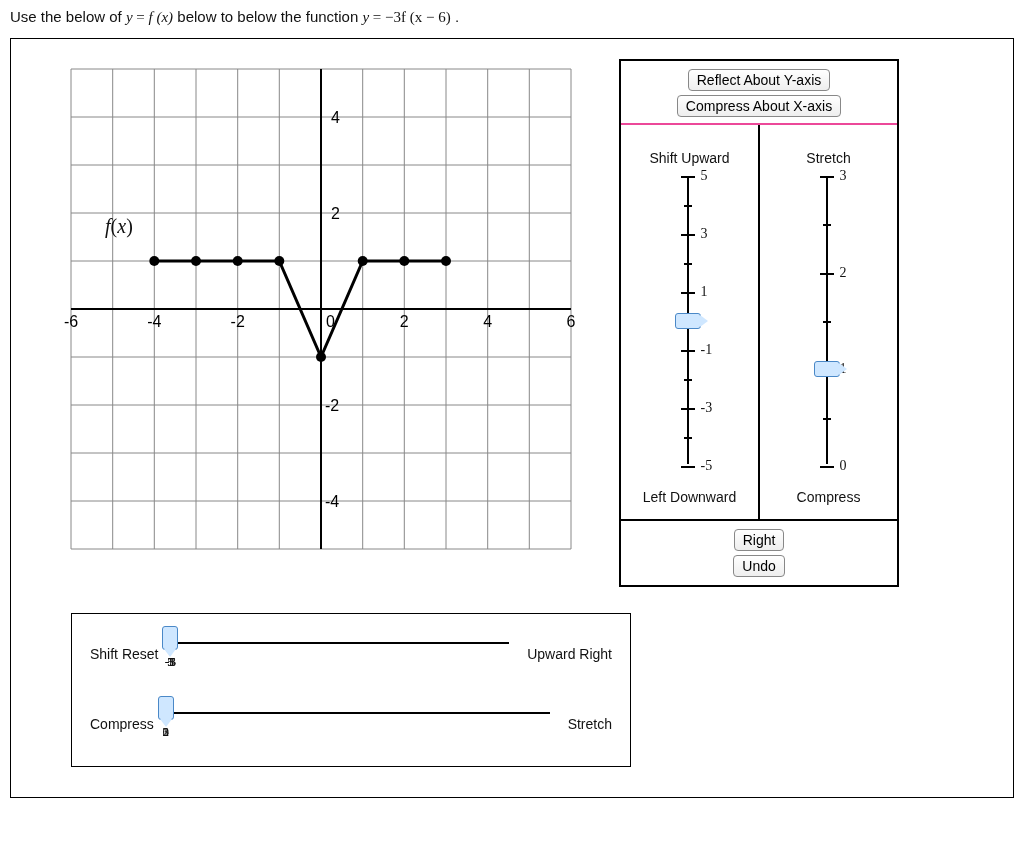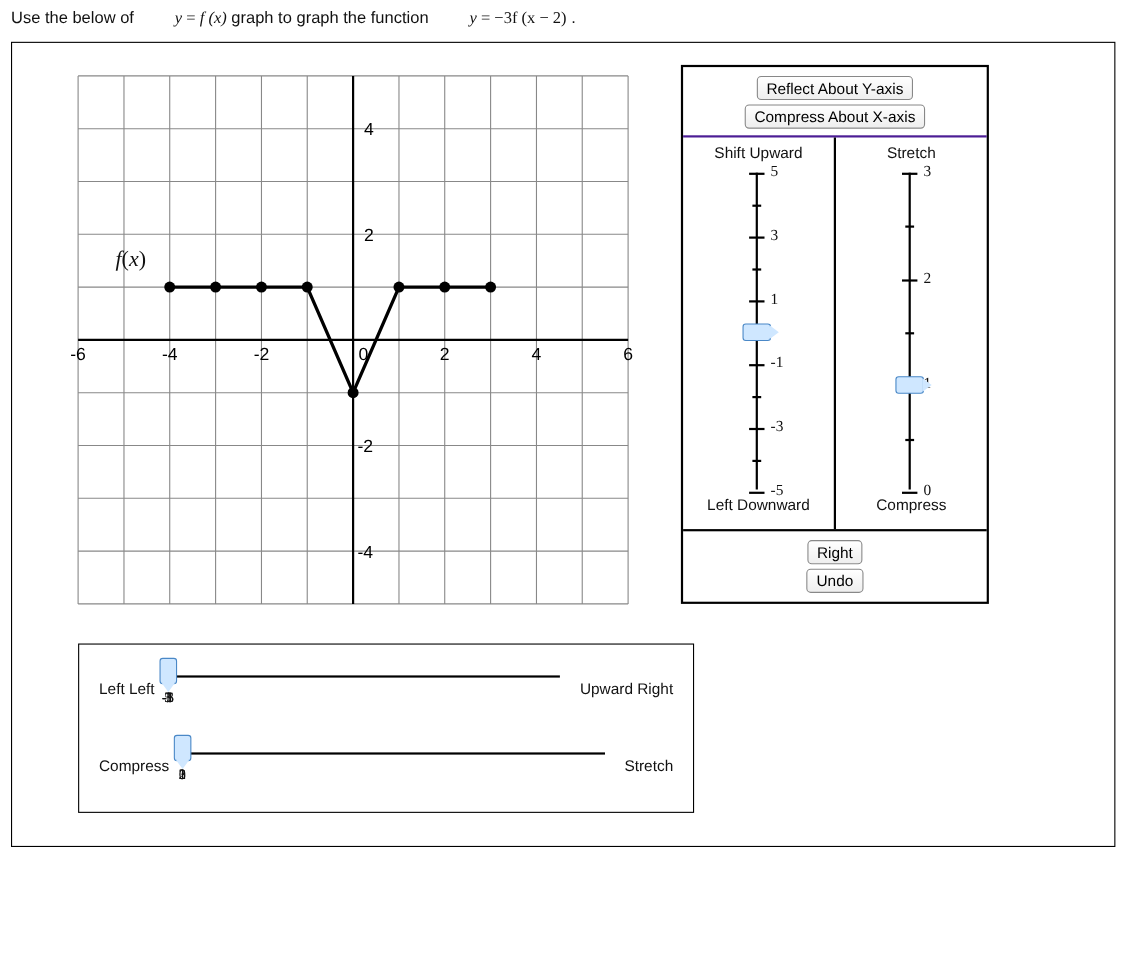--- a/index.html
+++ b/index.html
@@ -6,21 +6,21 @@
   body {
     margin: 0;
     padding: 8px 10px;
     font-family: Arial, Helvetica, sans-serif;
     font-size: 15px;
     color: #111;
     background: #fff;
   }
   .prompt { margin-bottom: 12px; }
   .it { font-style: italic; font-family: "Times New Roman", serif; }
-  .math { font-family: "Times New Roman", serif; margin-left: 33px; }
+  .math { font-family: "Times New Roman", serif; }
   .panel {
     border: 1px solid #000;
     padding: 20px 26px 30px 0;
     position: relative;
   }
   .instr { padding-left: 60px; margin-bottom: 18px; }
   .workrow {
     display: flex;
     align-items: flex-start;
     gap: 28px;
@@ -37,21 +37,21 @@
 
   
   .ctrlbox {
     border: 2px solid #000;
     width: 280px;
     flex: none;
   }
   .ctrlbox .row-top {
     display: flex; flex-direction: column; align-items: center;
     gap: 4px; padding: 8px 8px 6px;
-    border-bottom: 2px solid #4c1d95;
+    border-bottom: 2px solid #ec4899;
   }
   .btn {
     font-size: 14px;
     padding: 2px 8px;
     border: 1px solid #888;
     border-radius: 4px;
     background: linear-gradient(#fff,#eee);
     cursor: pointer;
   }
   .vs-row {
@@ -59,21 +59,21 @@
     border-bottom: 2px solid #000;
   }
   .vs-col {
     flex: 1;
     display: flex;
     flex-direction: column;
     align-items: center;
     padding: 6px 4px 10px;
   }
   .vs-col + .vs-col { border-left: 2px solid #000; }
-  .vs-label { font-size: 14px; margin: 0 0 4px; }
+  .vs-label { font-size: 14px; margin: 19px 0 4px; }
   .vslider {
     position: relative;
     height: 300px;
     width: 70px;
   }
   .vslider .track-v {
     position: absolute;
     left: 32px; top: 6px; bottom: 6px;
     width: 2px; background: #000;
   }
@@ -155,22 +155,22 @@
     border-right: 6px solid transparent;
     border-top: 8px solid #cfe7ff;
   }
 </style>
 </head>
 <body>
 
 <div class="prompt">
   <span>Use the below of </span>
   <span class="math"><span class="it">y</span><span> = </span><span class="it">f (x)</span></span>
-  <span> graph to graph the function </span>
-  <span class="math"><span class="it">y</span><span> = </span><span>−3f (x − 2)</span></span>
+  <span> below to below the function </span>
+  <span class="math"><span class="it">y</span><span> = </span><span>−3f (x − 6)</span></span>
   <span>.</span>
 </div>
 
 <div class="panel">
 
   <div class="workrow">
 
     <div class="graph-wrap" style="position:relative">
       <svg class="graph" width="540" height="500" viewBox="0 0 540 500">
 
@@ -232,21 +232,21 @@
           <circle cx="103.3" cy="202" r="5"></circle>
           <circle cx="145" cy="202" r="5"></circle>
           <circle cx="186.7" cy="202" r="5"></circle>
           <circle cx="228.3" cy="202" r="5"></circle>
           <circle cx="270" cy="298" r="5"></circle>
           <circle cx="311.7" cy="202" r="5"></circle>
           <circle cx="353.3" cy="202" r="5"></circle>
           <circle cx="395" cy="202" r="5"></circle>
         </g>
       </svg>
-      <div class="fx-label" style="left:94px; top:166px;">
+      <div class="fx-label" style="left:94px; top:156px;">
         <span>f</span><span class="paren">(</span><span>x</span><span class="paren">)</span>
       </div>
     </div>
 
     <div class="ctrlbox">
       <div class="row-top">
         <button class="btn">Reflect About Y-axis</button>
         <button class="btn">Compress About X-axis</button>
       </div>
       <div class="vs-row">
@@ -303,21 +303,21 @@
       <div class="actions">
         <button class="btn">Right</button>
         <button class="btn">Undo</button>
       </div>
     </div>
   </div>
 
   <div class="hbox">
 
     <div class="hsl-row">
-      <div class="hsl-label">Left Left</div>
+      <div class="hsl-label">Shift Reset</div>
       <div class="hslider">
         <div class="track-h"></div>
 
         <div class="ht" style="left:calc(6px + 0%*(100% - 12px)/100)"></div>
         <div class="ht min" style="left:calc(6px + 10%*(100% - 12px)/100)"></div>
         <div class="ht" style="left:calc(6px + 20%*(100% - 12px)/100)"></div>
         <div class="ht min" style="left:calc(6px + 30%*(100% - 12px)/100)"></div>
         <div class="ht" style="left:calc(6px + 40%*(100% - 12px)/100)"></div>
         <div class="ht min" style="left:calc(6px + 50%*(100% - 12px)/100)"></div>
         <div class="ht" style="left:calc(6px + 60%*(100% - 12px)/100)"></div>

